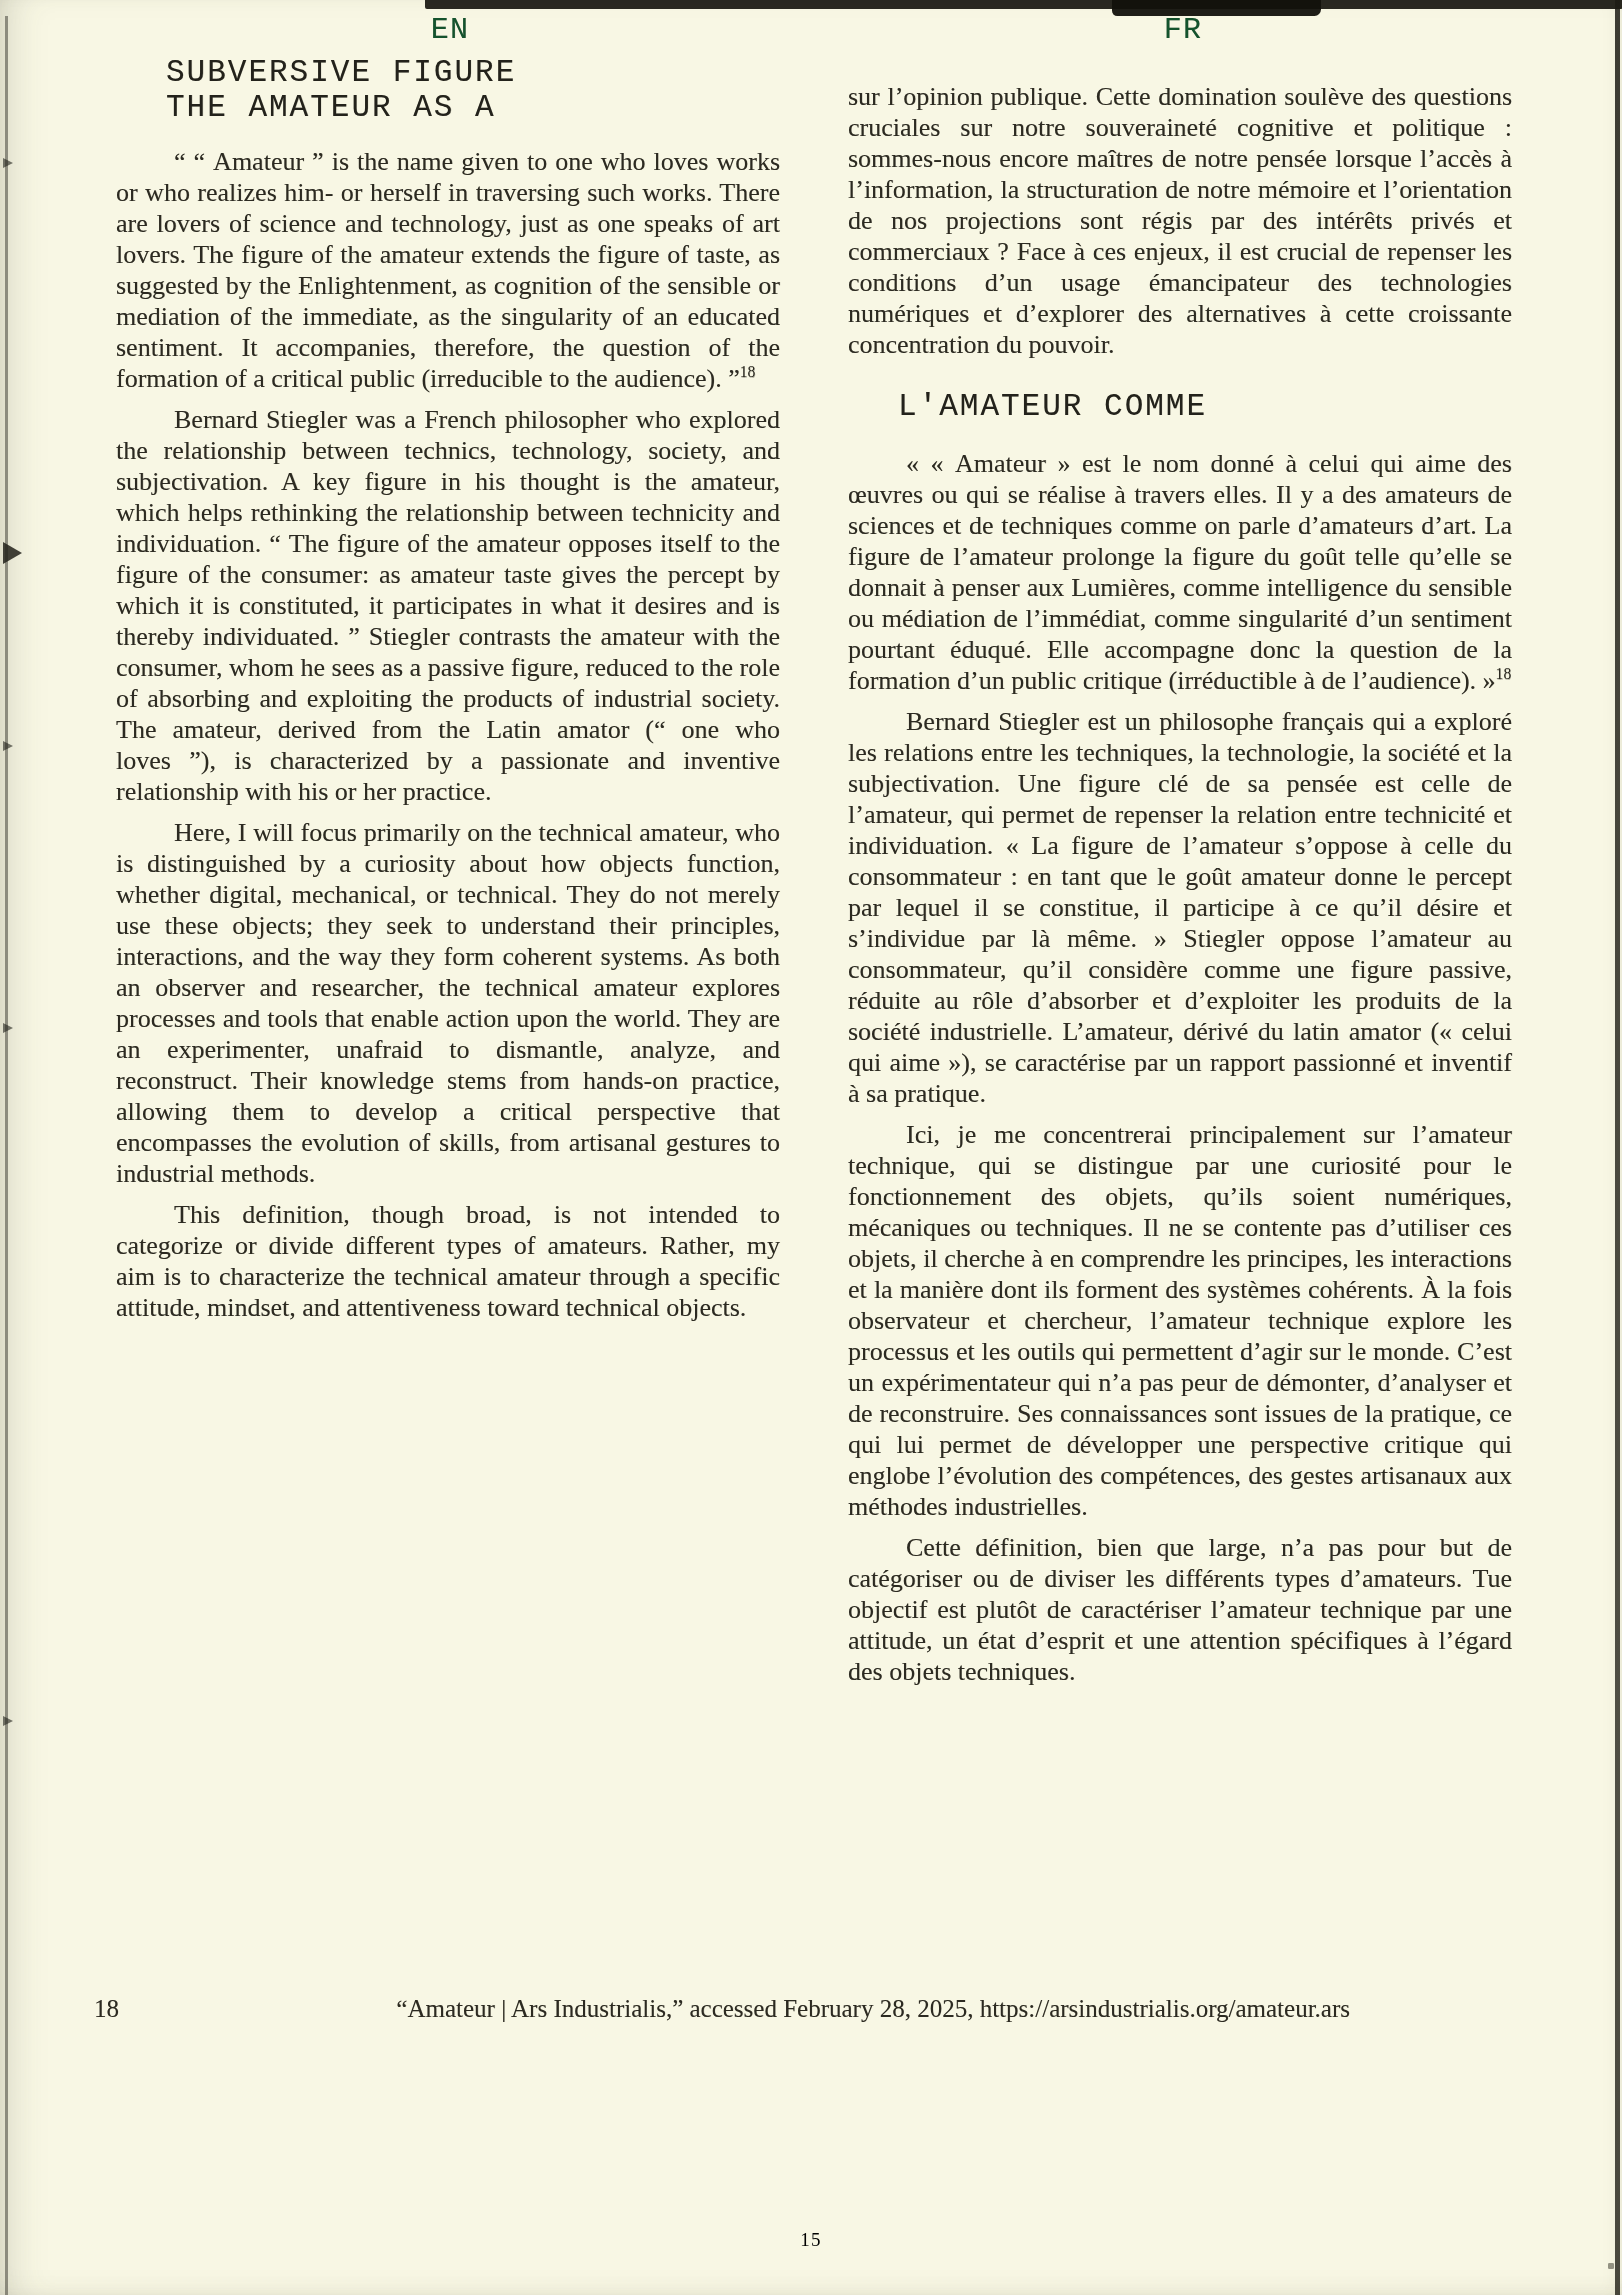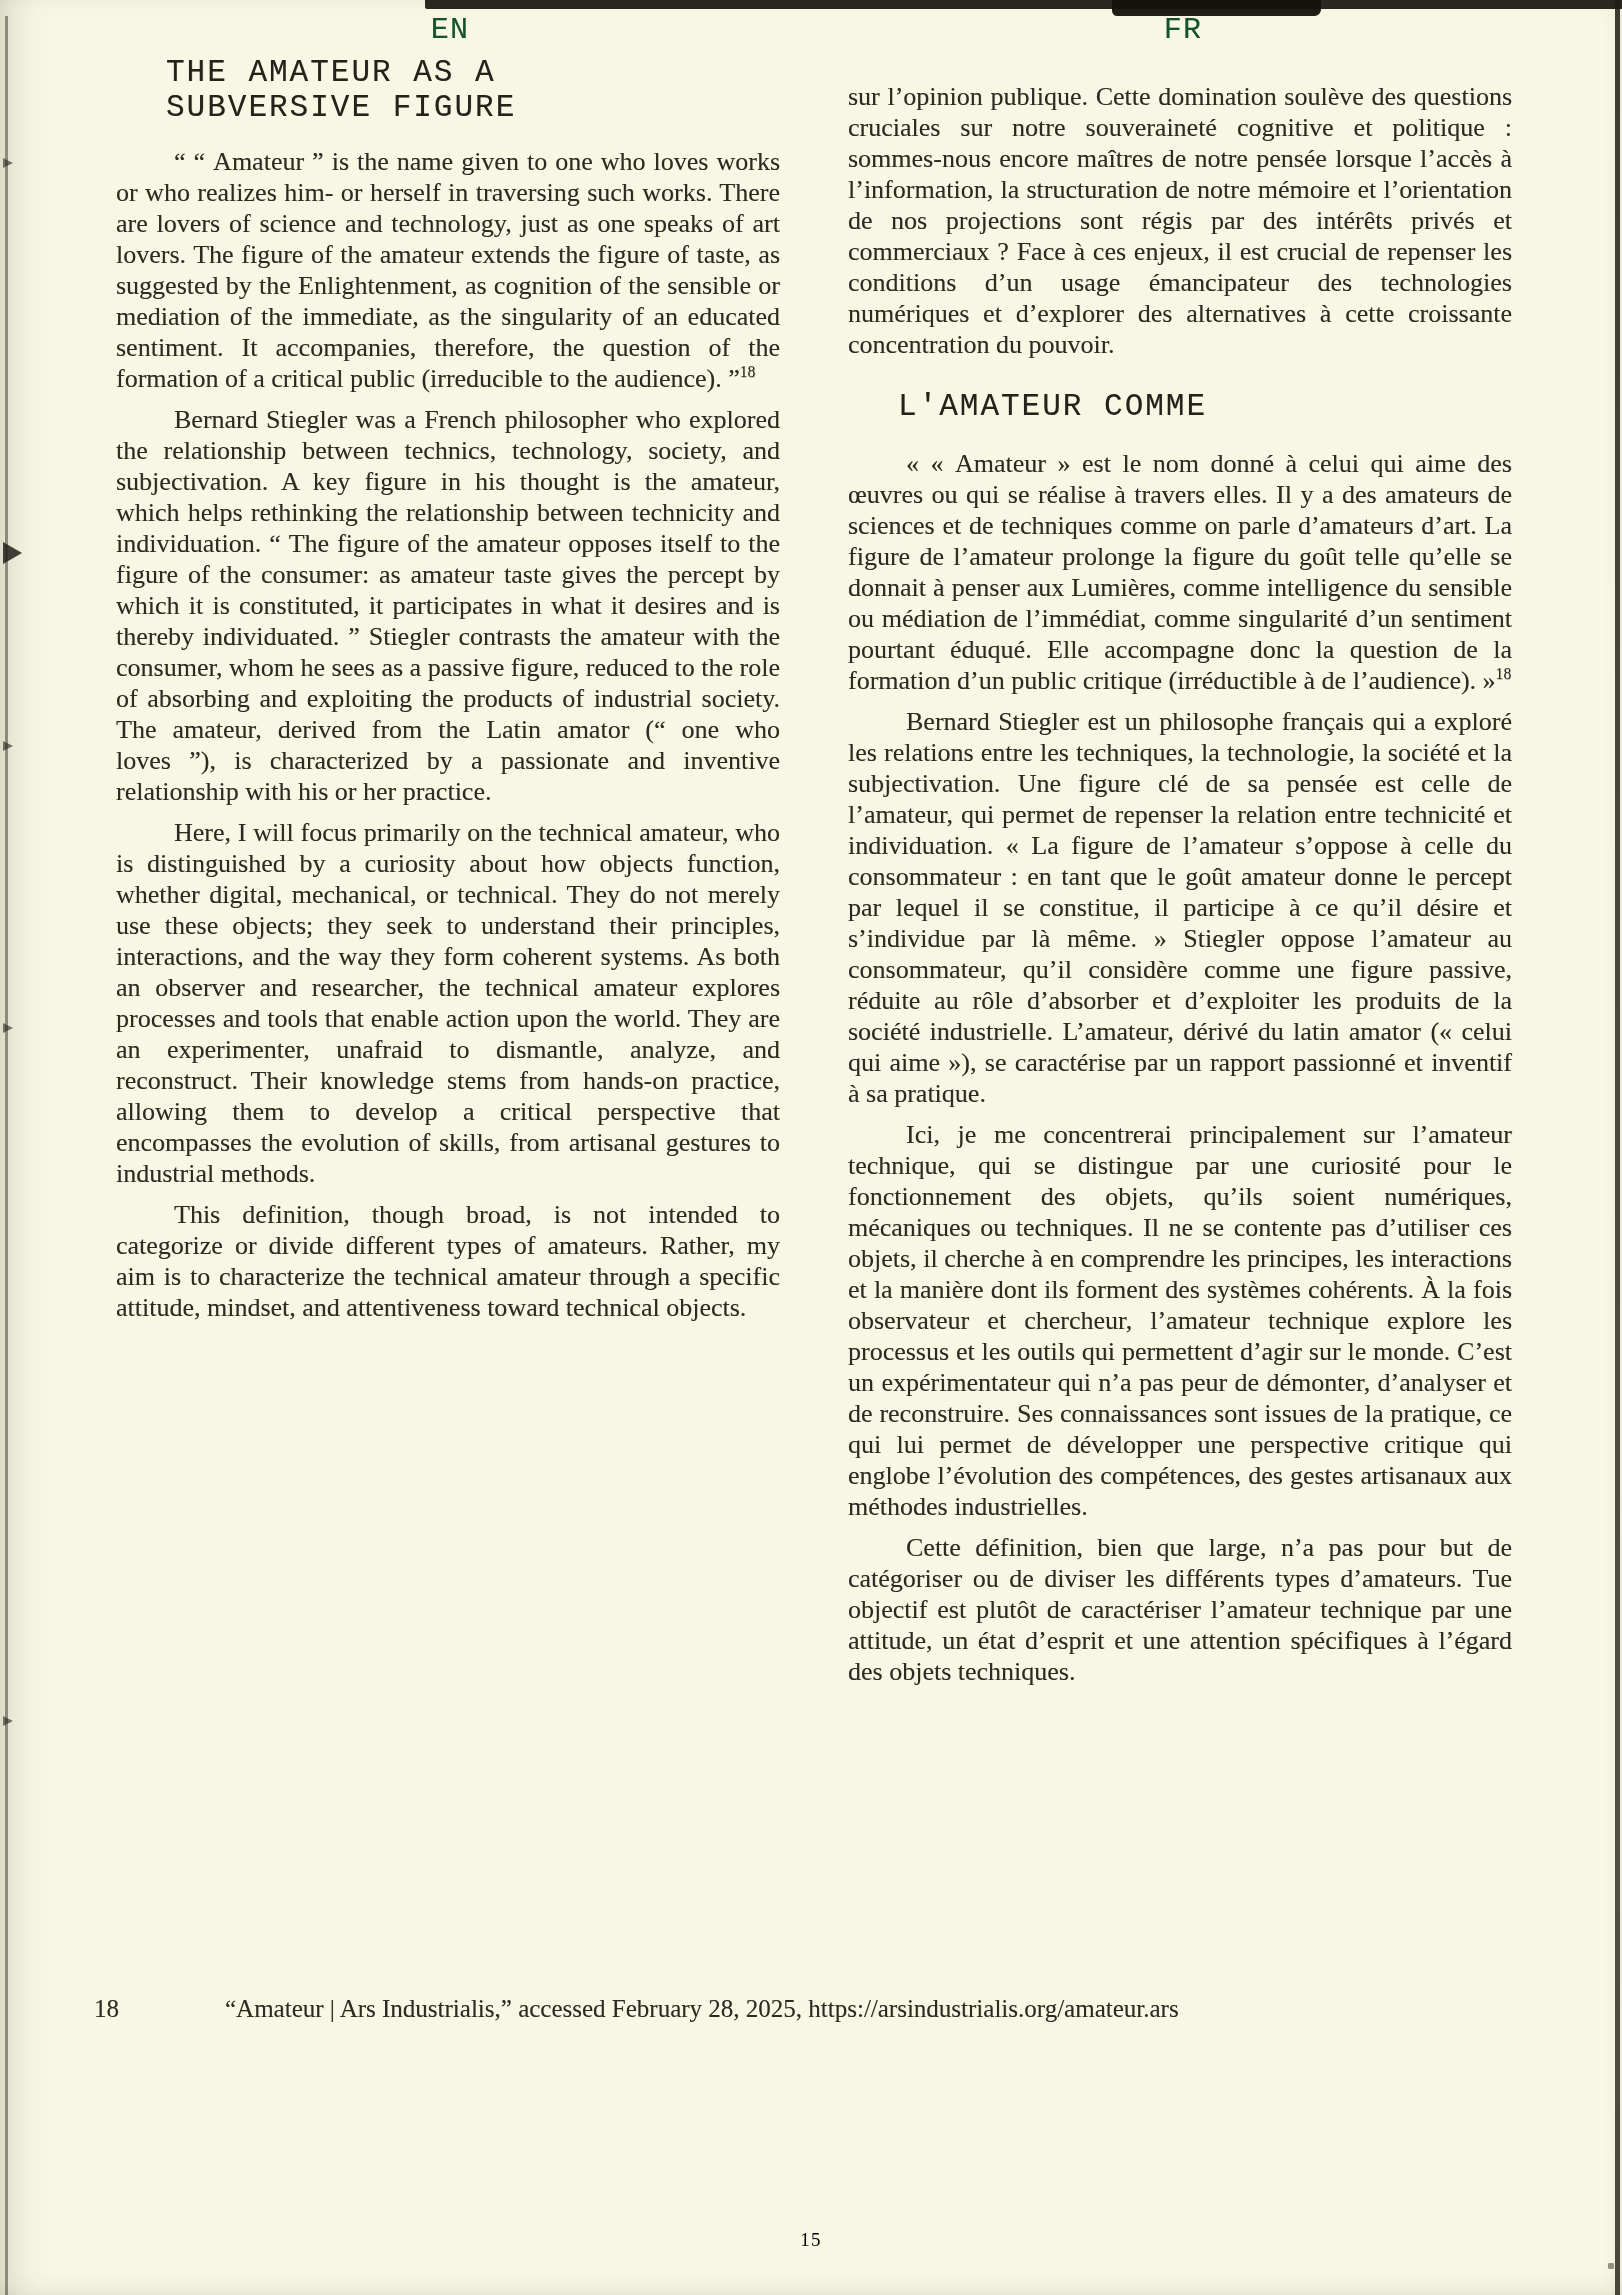--- a/index.html
+++ b/index.html
@@ -83,21 +83,21 @@
     font-size: 15.7px; line-height: 0; vertical-align: super;
   }
 
   .footnote {
     position: absolute; left: 94px; top: 1994px; width: 1256px;
     display: flex; align-items: flex-start;
     font-size: 25px; line-height: 30px;
     text-shadow: 0.3px 0.3px 0.6px rgba(46,44,34,0.3);
   }
   .footnote .fn-number { flex: 0 0 131px; }
-  .footnote .fn-text { flex: 1; text-align: left; }
+  .footnote .fn-text { flex: 1; text-align: right; }
 
   .page-number {
     position: absolute; top: 2229px; left: 811px; transform: translateX(-50%);
     font-family: Liberation Serif, serif;
     font-size: 19px; color: #000000; letter-spacing: 1.3px;
   }
 </style>
 </head>
 <body>
 
@@ -111,22 +111,22 @@
 <div class="edge-mark small" style="top:741px"></div>
 <div class="edge-mark small" style="top:1023px"></div>
 <div class="edge-mark small" style="top:1716px"></div>
 <div class="speck" style="left:1608px; top:2263px;"></div>
 
 <div class="col-label" id="en-label">EN</div>
 <div class="col-label" id="fr-label">FR</div>
 
 <div class="column" id="en-column" lang="en">
   <div class="section-title">
+      <div>SUBVERSIVE FIGURE</div>
       <div>THE AMATEUR AS A</div>
-      <div>SUBVERSIVE FIGURE</div>
     </div>
   <div>
       <p class="para">“&nbsp;“&nbsp;Amateur&nbsp;” is the name given to one who loves works or who realizes him- or herself in traversing such works. There are lovers of science and technology, just as one speaks of art lovers. The figure of the amateur extends the figure of taste, as suggested by the Enlightenment, as cognition of the sensible or mediation of the immediate, as the singularity of an educated sentiment. It accompanies, therefore, the question of the formation of a critical public (irreducible to the audience).&nbsp;”<sup>18</sup></p>
       <p class="para">Bernard Stiegler was a French philosopher who explored the relationship between technics, technology, society, and subjectivation. A key figure in his thought is the amateur, which helps rethinking the relationship between technicity and individuation. “&nbsp;The figure of the amateur opposes itself to the figure of the consumer: as amateur taste gives the percept by which it is constituted, it participates in what it desires and is thereby individuated.&nbsp;” Stiegler contrasts the amateur with the consumer, whom he sees as a passive figure, reduced to the role of absorbing and exploiting the products of industrial society. The amateur, derived from the Latin amator (“&nbsp;one who loves&nbsp;”), is characterized by a passionate and inventive relationship with his or her practice.</p>
       <p class="para">Here, I will focus primarily on the technical amateur, who is distinguished by a curiosity about how objects function, whether digital, mechanical, or technical. They do not merely use these objects; they seek to understand their principles, interactions, and the way they form coherent systems. As both an observer and researcher, the technical amateur explores processes and tools that enable action upon the world. They are an experimenter, unafraid to dismantle, analyze, and reconstruct. Their knowledge stems from hands-on practice, allowing them to develop a critical perspective that encompasses the evolution of skills, from artisanal gestures to industrial methods.</p>
       <p class="para">This definition, though broad, is not intended to categorize or divide different types of amateurs. Rather, my aim is to characterize the technical amateur through a specific attitude, mindset, and attentiveness toward technical objects.</p>
     </div>
 </div>
 
 <div class="column" id="fr-column" lang="fr">

